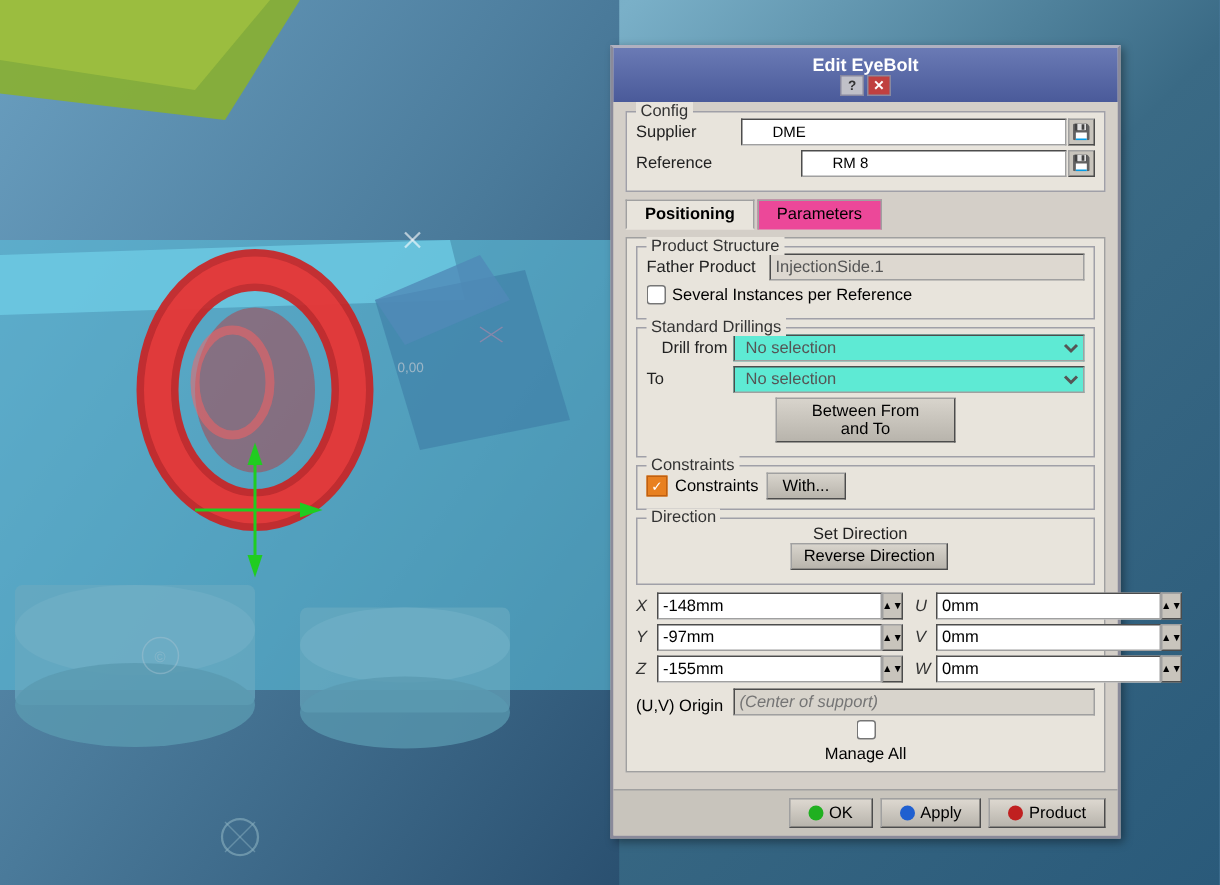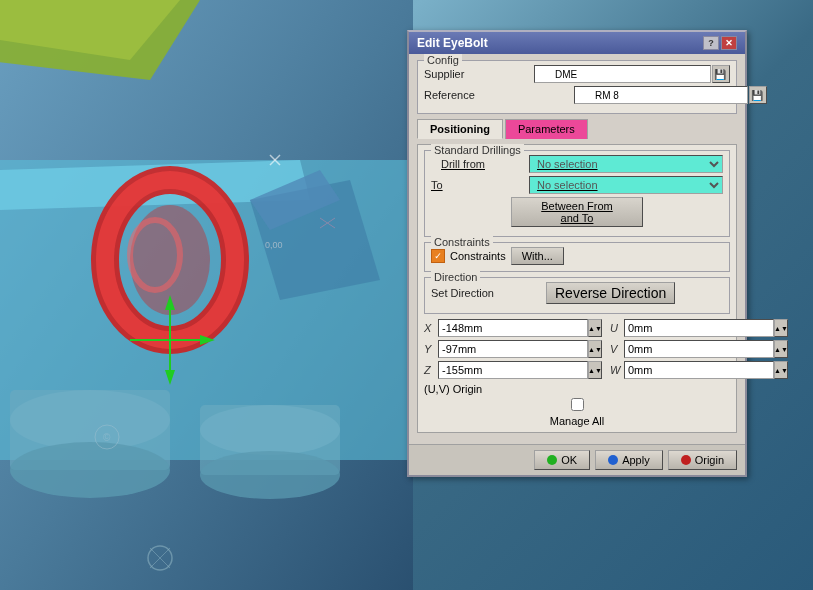--- a/index.html
+++ b/index.html
@@ -21,23 +21,24 @@
       border-top: 2px solid #b0b0c0;
       box-shadow: 2px 2px 6px rgba(0,0,0,0.4);
     }
 
     .dialog-titlebar {
       background: linear-gradient(to bottom, #6a7ab5, #4a5a9a);
       color: white;
       padding: 4px 8px;
       display: flex;
       align-items: center;
-      justify-content: space-between;
+      justify-content: flex-start;
       font-size: 12px;
       font-weight: bold;
+      flex-direction: column;
     }
 
     .titlebar-buttons {
       display: flex;
       gap: 2px;
     }
 
     .titlebar-btn {
       width: 16px; height: 14px;
       background: #c0c0c8;
@@ -74,21 +75,20 @@
       background: #e8e4dc;
       padding: 0 3px;
       font-size: 11px;
       color: #333;
     }
 
     .form-row {
       display: flex;
       align-items: center;
       margin-bottom: 3px;
-      gap: 40px;
     }
 
     .form-label {
       width: 70px;
       font-size: 11px;
       color: #222;
       flex-shrink: 0;
     }
 
     .form-input {
@@ -175,21 +175,21 @@
 
     .between-btn {
       display: block;
       margin: 3px auto;
       padding: 2px 20px;
       background: linear-gradient(to bottom, #d8d4cc, #b8b4ac);
       border: 1px outset #a0a0a0;
       font-size: 11px;
       cursor: pointer;
       text-align: center;
-      width: 132px;
+      width: 120px;
     }
 
     .constraints-row {
       display: flex;
       align-items: center;
       gap: 5px;
     }
 
     .orange-check {
       width: 14px; height: 14px;
@@ -203,37 +203,38 @@
       padding: 2px 10px;
       background: linear-gradient(to bottom, #d8d4cc, #b8b4ac);
       border: 1px outset #a0a0a0;
       font-size: 11px;
       cursor: pointer;
     }
 
     .direction-row {
       display: flex;
       align-items: center;
+      flex-direction: column;
     }
 
     .direction-input {
       flex: 1;
       height: 18px;
       border: 1px inset #a0a0a0;
       background: white;
       padding: 1px 3px;
       font-size: 11px;
       color: #555;
     }
 
     .reverse-btn {
       padding: 2px 8px;
       background: linear-gradient(to bottom, #d8d4cc, #b8b4ac);
       border: 1px outset #a0a0a0;
-      font-size: 14px;
+      font-size: 11px;
       cursor: pointer;
       margin-left: 5px;
       white-space: nowrap;
     }
 
     .coord-grid {
       display: grid;
       grid-template-columns: 1fr 1fr;
       gap: 3px 8px;
       margin-bottom: 4px;
@@ -437,22 +438,33 @@
       </div>
     </div>
 
     <div class="tabs-bar">
       <div class="tab active">Positioning</div>
       <div class="tab">Parameters</div>
     </div>
 
     <div class="tab-content">
 
-
-      <div class="section-group" style="margin-bottom:5px;text-decoration:underline;">
+      <div class="section-group" style="margin-bottom:5px;">
+        <span class="section-label">Product Structure</span>
+        <div class="form-row">
+          <span class="form-label" style="width:82px;">Father Product</span>
+          <input class="form-input" type="text" style="flex: 1 1 0%; color: rgb(85, 85, 85); background: rgb(221, 216, 208);" value="InjectionSide.1">
+        </div>
+        <div class="checkbox-row">
+          <input type="checkbox" style="">
+          <span>Several Instances per Reference</span>
+        </div>
+      </div>
+
+      <div class="section-group" style="margin-bottom:5px;">
         <span class="section-label">Standard Drillings</span>
         <div class="form-row">
           <span class="form-label" style="width:58px;padding-left:10px;">Drill from</span>
           <select class="select-input">
             <option>No selection</option>
           </select>
         </div>
         <div class="form-row">
           <span class="form-label" style="width:58px;">To</span>
           <select class="select-input">
@@ -527,20 +539,21 @@
           <span class="coord-label">W</span>
           <div class="coord-input-wrap">
             <input class="coord-input" type="text" value="0mm" style="">
             <div class="spinner-btn">▲▼</div>
           </div>
         </div>
       </div>
 
       <div class="origin-row">
         <span class="origin-label">(U,V) Origin</span>
+        <input class="origin-input" type="text" placeholder="(Center of support)" style="flex: 1 1 0%; color: rgb(136, 136, 136); font-style: italic;">
       </div>
 
       <div class="manage-row">
         <input type="checkbox" style="">
         <span>Manage All</span>
       </div>
 
     </div>
 
   </div>
@@ -549,17 +562,17 @@
     <button class="footer-btn">
       <span class="btn-circle green"></span>
       <span>OK</span>
     </button>
     <button class="footer-btn">
       <span class="btn-circle blue"></span>
       <span>Apply</span>
     </button>
     <button class="footer-btn">
       <span class="btn-circle red"></span>
-      <span>Origin</span>
+      <span>Product</span>
     </button>
   </div>
 
 </div>
 
 </body></html>

